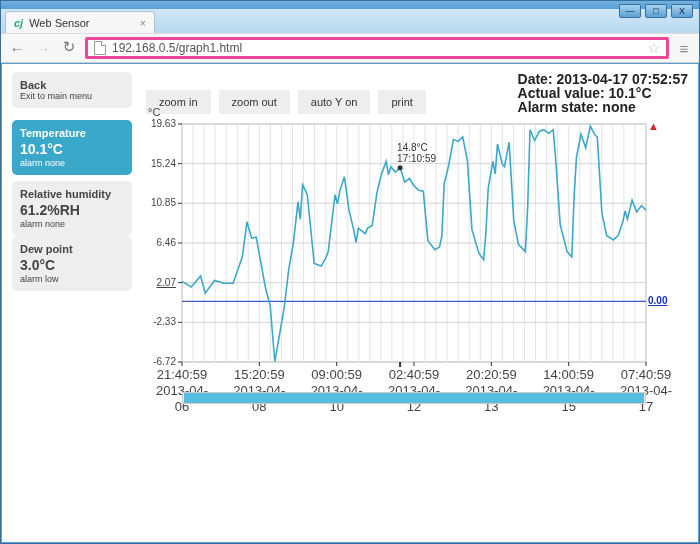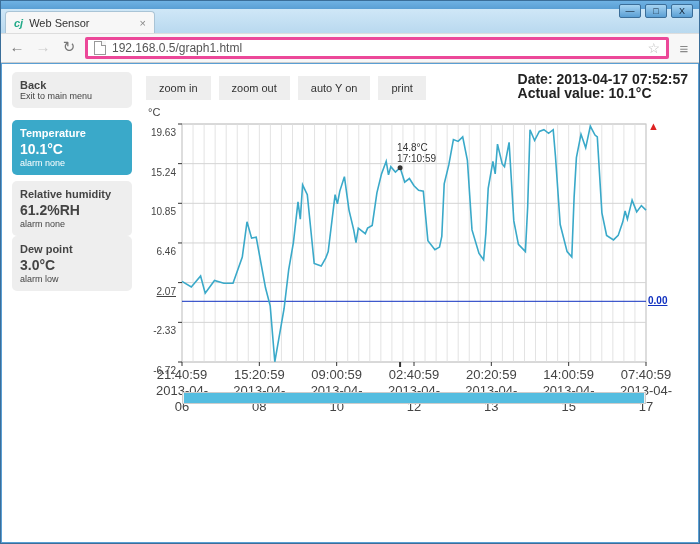--- a/index.html
+++ b/index.html
@@ -43,21 +43,21 @@
   .toolbar { display:flex; gap:8px; align-items:flex-end; }
   .btn { background:#eeeeee; border:none; padding:6px 13px; font-size:11px; color:#333; cursor:pointer; }
   .info-block { margin-left:auto; font-size:14px; font-weight:bold; color:#222; line-height:14px; }
   .chart-wrap { position:absolute; top:26px; left:0; right:0; bottom:0; }
   .unit-label { position:absolute; top:8px; left:2px; font-size:11px; color:#444; }
   svg.chart { position:absolute; top:20px; left:0; }
   .marker-label { position:absolute; font-size:10px; color:#333; line-height:11px; text-align:left; }
   .zero-label { position:absolute; font-size:10px; color:#1030c0; font-weight:bold; }
   .alarm-tri { position:absolute; color:#d22; font-size:11px; }
   .xtick { position:absolute; font-size:13px; color:#444; line-height:16px; text-align:center; width:60px; }
-  .ytick { position:absolute; font-size:10px; color:#444; text-align:right; width:30px;margin-top:9px; }
+  .ytick { position:absolute; font-size:10px; color:#444; text-align:right; width:30px; }
   .ch-scroll { position:absolute; height:12px; background:#eeeeee; border:1px solid #ccc; }
   .ch-scroll .handle { position:absolute; top:0; bottom:0; background:#54bde0; }
 </style>
 </head>
 <body>
 
 <div class="browser-frame">
   <div class="title-bar"></div>
   <div class="window-controls">
     <div class="wc">—</div>
@@ -111,20 +111,21 @@
 
     <div class="main">
       <div class="toolbar">
         <button class="btn">zoom in</button>
         <button class="btn">zoom out</button>
         <button class="btn">auto Y on</button>
         <button class="btn">print</button>
         <div class="info-block">
           <div>Date: 2013-04-17 07:52:57</div>
           <div>Actual value: 10.1°C</div>
+          <div>Alarm state: none</div>
         </div>
       </div>
 
       <div class="chart-wrap">
         <div class="unit-label">°C</div>
         <svg class="chart" id="chartsvg" width="520" height="300">
             <rect x="36" y="6" width="464" height="238" fill="#fff" stroke="#bbb"></rect>
             <line x1="47.04761904761905" y1="6" x2="47.04761904761905" y2="244" stroke="#e3e3e3" stroke-width="1"></line>
             <line x1="58.095238095238095" y1="6" x2="58.095238095238095" y2="244" stroke="#e3e3e3" stroke-width="1"></line>
             <line x1="69.14285714285714" y1="6" x2="69.14285714285714" y2="244" stroke="#e3e3e3" stroke-width="1"></line>

